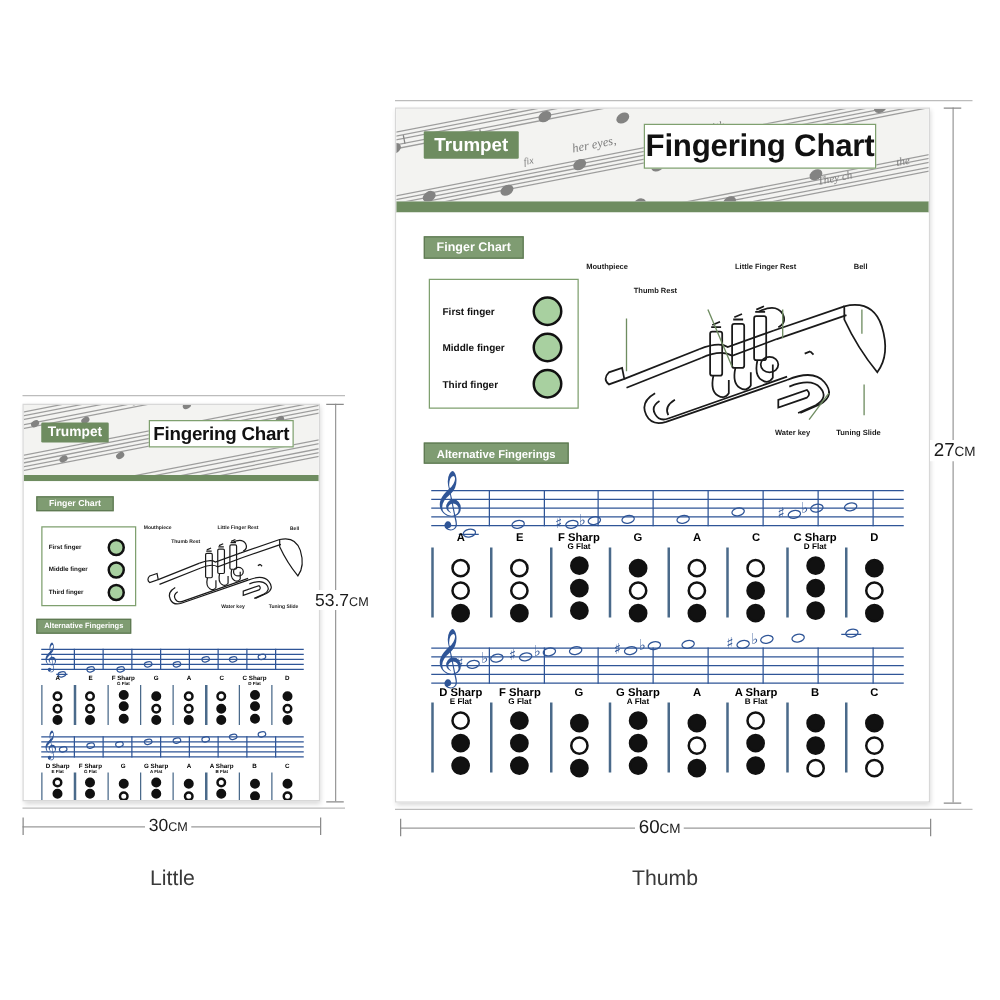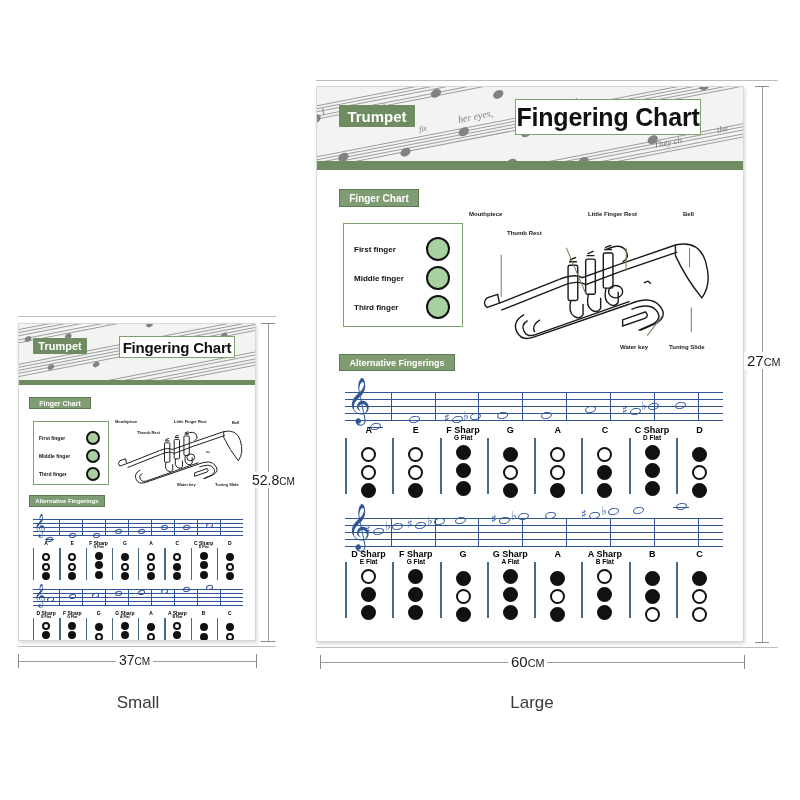--- a/index.html
+++ b/index.html
@@ -889,34 +889,34 @@
   </div>
 
   <div class="ext-line" style="left:18px;  top:316px; width:258px; height:1px;"></div>
   <div class="ext-line" style="left:18px;  top:646px; width:258px; height:1px;"></div>
 
   <div class="dimline">
     <div class="dim-v-line" style="left:268px; top:323px; height:318px;"></div>
     <div class="tick-h" style="left:261px; top:323px; width:14px;"></div>
     <div class="tick-h" style="left:261px; top:641px; width:14px;"></div>
     <div class="dim-text" style="left:249px; top:472px; font-size:14px;">
-      <span>52.8</span><span class="unit">CM</span>
+      <span>53.7</span><span class="unit">CM</span>
     </div>
   </div>
 
   <div class="dimline">
     <div class="dim-h-line" style="left:18px; top:661px; width:238px;"></div>
     <div class="tick-v" style="left:18px;  top:654px; height:14px;"></div>
     <div class="tick-v" style="left:256px; top:654px; height:14px;"></div>
     <div class="dim-text" style="left:116px; top:652px; font-size:14px;">
-      <span>37</span><span class="unit">CM</span>
+      <span>30</span><span class="unit">CM</span>
     </div>
   </div>
 
-  <div class="caption" style="left:78px; top:693px; width:120px; font-size:17px;">Small</div>
+  <div class="caption" style="left:78px; top:693px; width:120px; font-size:17px;">Little</div>
 
   <div class="ext-line" style="left:316px; top:80px;  width:462px; height:1px;"></div>
   <div class="ext-line" style="left:316px; top:647px; width:462px; height:1px;"></div>
 
   <div class="dimline">
     <div class="dim-v-line" style="left:762px; top:86px; height:556px;"></div>
     <div class="tick-h" style="left:755px; top:86px;  width:14px;"></div>
     <div class="tick-h" style="left:755px; top:642px; width:14px;"></div>
     <div class="dim-text" style="left:744px; top:352px; font-size:15px;">
       <span>27</span><span class="unit">CM</span>
@@ -925,15 +925,15 @@
 
   <div class="dimline">
     <div class="dim-h-line" style="left:320px; top:662px; width:424px;"></div>
     <div class="tick-v" style="left:320px; top:655px; height:14px;"></div>
     <div class="tick-v" style="left:744px; top:655px; height:14px;"></div>
     <div class="dim-text" style="left:508px; top:653px; font-size:15px;">
       <span>60</span><span class="unit">CM</span>
     </div>
   </div>
 
-  <div class="caption" style="left:472px; top:693px; width:120px; font-size:17px;">Large</div>
+  <div class="caption" style="left:472px; top:693px; width:120px; font-size:17px;">Thumb</div>
 
 </div>
 
 </body></html>

